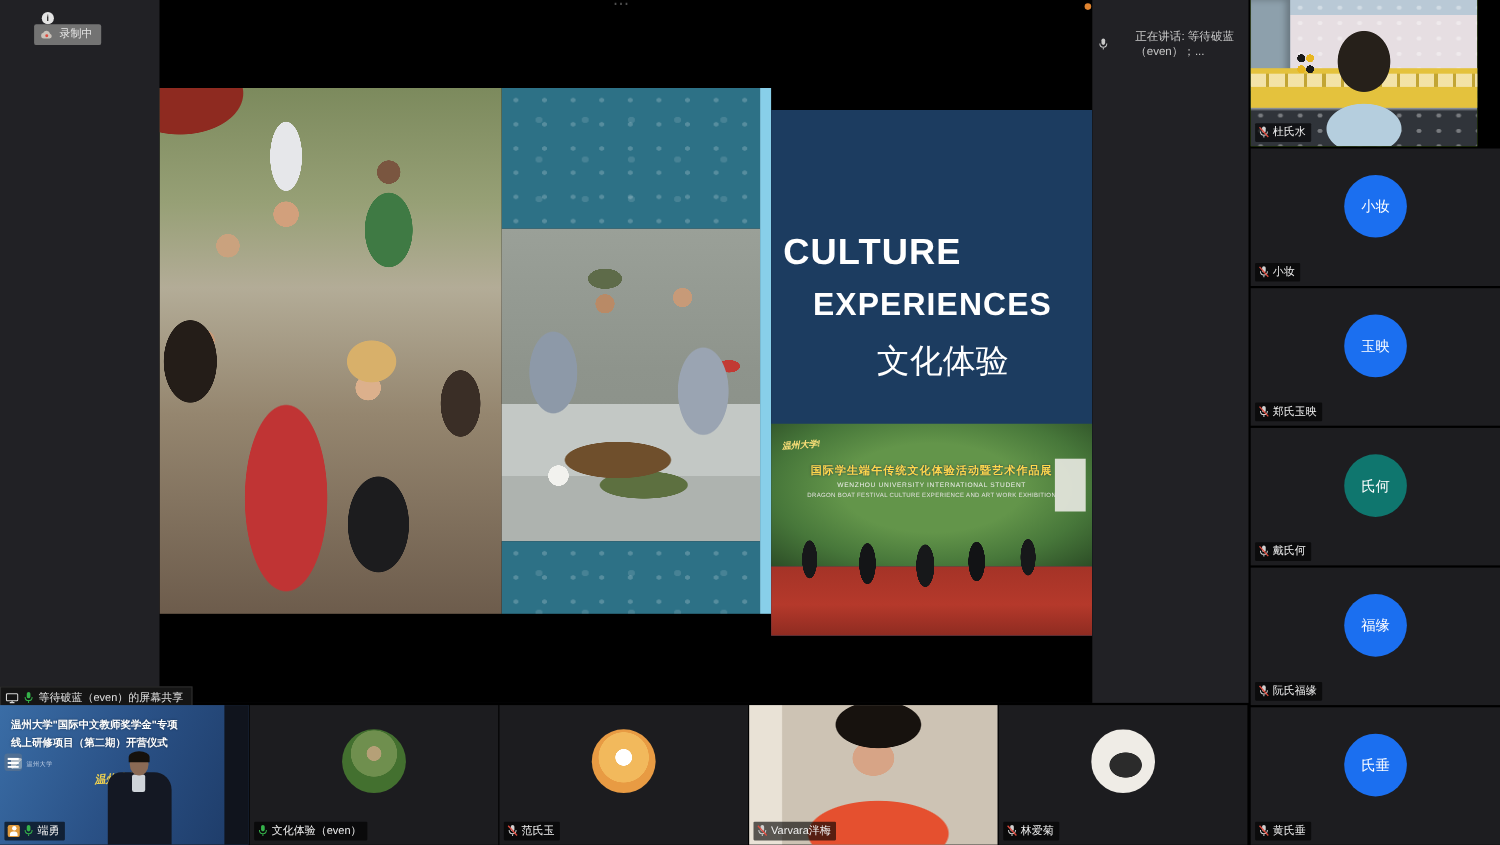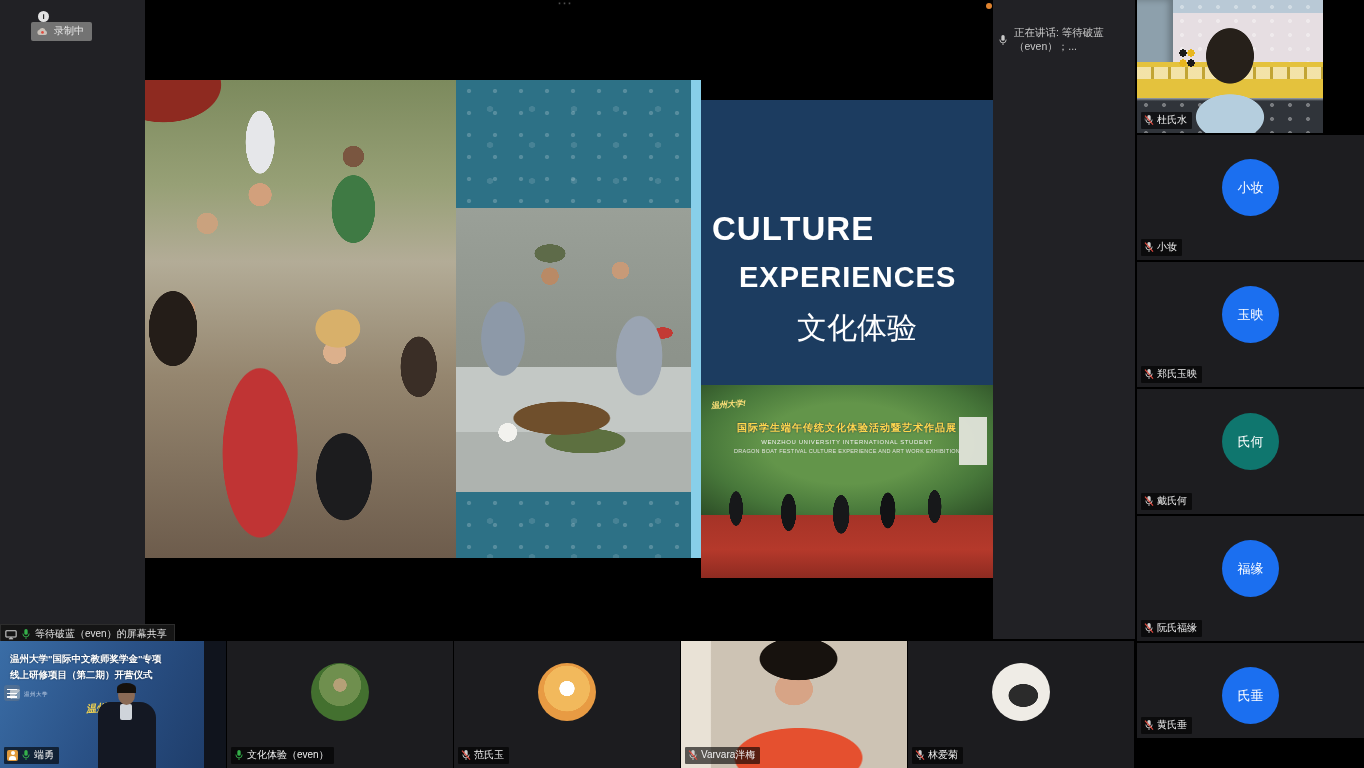--- a/index.html
+++ b/index.html
@@ -85,21 +85,21 @@
 
   
   .info-icon { position:absolute; left:38px; top:11px; width:11px; height:11px; border-radius:50%;
     background:#e3e3e3; }
   .info-icon::after { content:"i"; position:absolute; left:0; top:0; width:11px; height:11px;
     color:#1c1c1c; font-size:8px; font-weight:bold; text-align:center; line-height:11px; }
   .rec-chip { position:absolute; left:31px; top:22px; display:flex; align-items:center; gap:5px;
     background:#737373; padding:2px 8px 3px 5px; border-radius:2px; }
   .rec-chip .txt { font-size:10px; color:#e8e8e8; }
 
-  .speaking { position:absolute; left:998px; top:26px; display:flex; align-items:center; gap:6px;
+  .speaking { position:absolute; left:998px; top:26px; display:flex; align-items:center; gap:24px;
     color:#c9c9c9; font-size:10.5px; }
 
   .share-banner { position:absolute; left:0; top:624px; display:flex; align-items:center; gap:4px;
     background:#151515; border:1px solid #2d2d2d; padding:2px 7px 2px 4px; font-size:10px; color:#e0e0e0; }
 
   
   .strip { position:absolute; left:0; top:641px; width:1135px; height:127px; display:flex; gap:1px; background:#000; }
   .btile { width:226px; height:127px; position:relative; background:#1c1c1f; overflow:hidden; flex:none; }
 
   .name-chip { position:absolute; left:4px; bottom:4px; display:inline-flex; align-items:center; gap:3px;
@@ -132,21 +132,21 @@
   
   .video-varvara { position:absolute; inset:0;
     background:
       radial-gradient(ellipse 58px 32px at 52% 14%, #17120e 0 66%, transparent 68%),
       radial-gradient(ellipse 26px 22px at 50% 38%, #d7a486 0 72%, transparent 74%),
       radial-gradient(ellipse 90px 42px at 52% 92%, #e5502f 0 70%, transparent 72%),
       linear-gradient(90deg,#e9e2d6 0 13%, #cdc3b4 13.5% 100%); }
 
   
   .sidebar { position:absolute; left:1137px; top:0; width:227px; height:768px; background:#000; }
-  .cam-tile { position:absolute; left:0; top:0; width:186px; height:133px; overflow:hidden; background:#4d7c0f; }
+  .cam-tile { position:absolute; left:0; top:0; width:206px; height:133px; overflow:hidden; background:#4d7c0f; }
   .cam-bg { position:absolute; inset:0;
     background:
       radial-gradient(rgba(255,255,255,.35) 2px, transparent 2.6px),
       linear-gradient(180deg,#b9c9d6 0 10%, #e6dee2 10% 47%, #d8ccd2 47% 62%, #8e959c 62% 74%, #30343a 76% 100%);
     background-size:18px 14px, 100% 100%; }
   .cam-building { position:absolute; left:0; top:0; width:36px; height:78px;
     background:linear-gradient(180deg,#8da0ac 0 100%);
     box-shadow:inset -4px 0 6px rgba(0,0,0,.25); }
   .cam-train { position:absolute; left:0; top:62px; width:227px; height:36px; background:#e4c23d; }
   .cam-train::after { content:""; position:absolute; left:0; top:5px; width:100%; height:12px;
@@ -397,21 +397,21 @@
         <svg class="mic-svg" width="10" height="12" viewBox="0 0 12 14" style="color:#cfcfcf">
           <rect x="4" y="1" width="4" height="7" rx="2" fill="currentColor"></rect>
           <path d="M2.2 6.5a3.8 4 0 0 0 7.6 0" fill="none" stroke="currentColor" stroke-width="1.1"></path>
           <line x1="6" y1="11" x2="6" y2="13" stroke="currentColor" stroke-width="1.1"></line>
           <line x1="1.2" y1="1.8" x2="10.8" y2="12.5" stroke="#e04b3f" stroke-width="1.4"></line>
         </svg>
         <span>阮氏福缘</span>
       </div>
     </div>
 
-    <div class="sb-tile" style="top:643px; height:95px">
+    <div class="sb-tile" style="top:643px; height:125px">
       <div class="avatar-sm" style="background:#1b6ff0">
         <span>氏垂</span>
       </div>
       <div class="name-chip">
         <svg class="mic-svg" width="10" height="12" viewBox="0 0 12 14" style="color:#cfcfcf">
           <rect x="4" y="1" width="4" height="7" rx="2" fill="currentColor"></rect>
           <path d="M2.2 6.5a3.8 4 0 0 0 7.6 0" fill="none" stroke="currentColor" stroke-width="1.1"></path>
           <line x1="6" y1="11" x2="6" y2="13" stroke="currentColor" stroke-width="1.1"></line>
           <line x1="1.2" y1="1.8" x2="10.8" y2="12.5" stroke="#e04b3f" stroke-width="1.4"></line>
         </svg>

